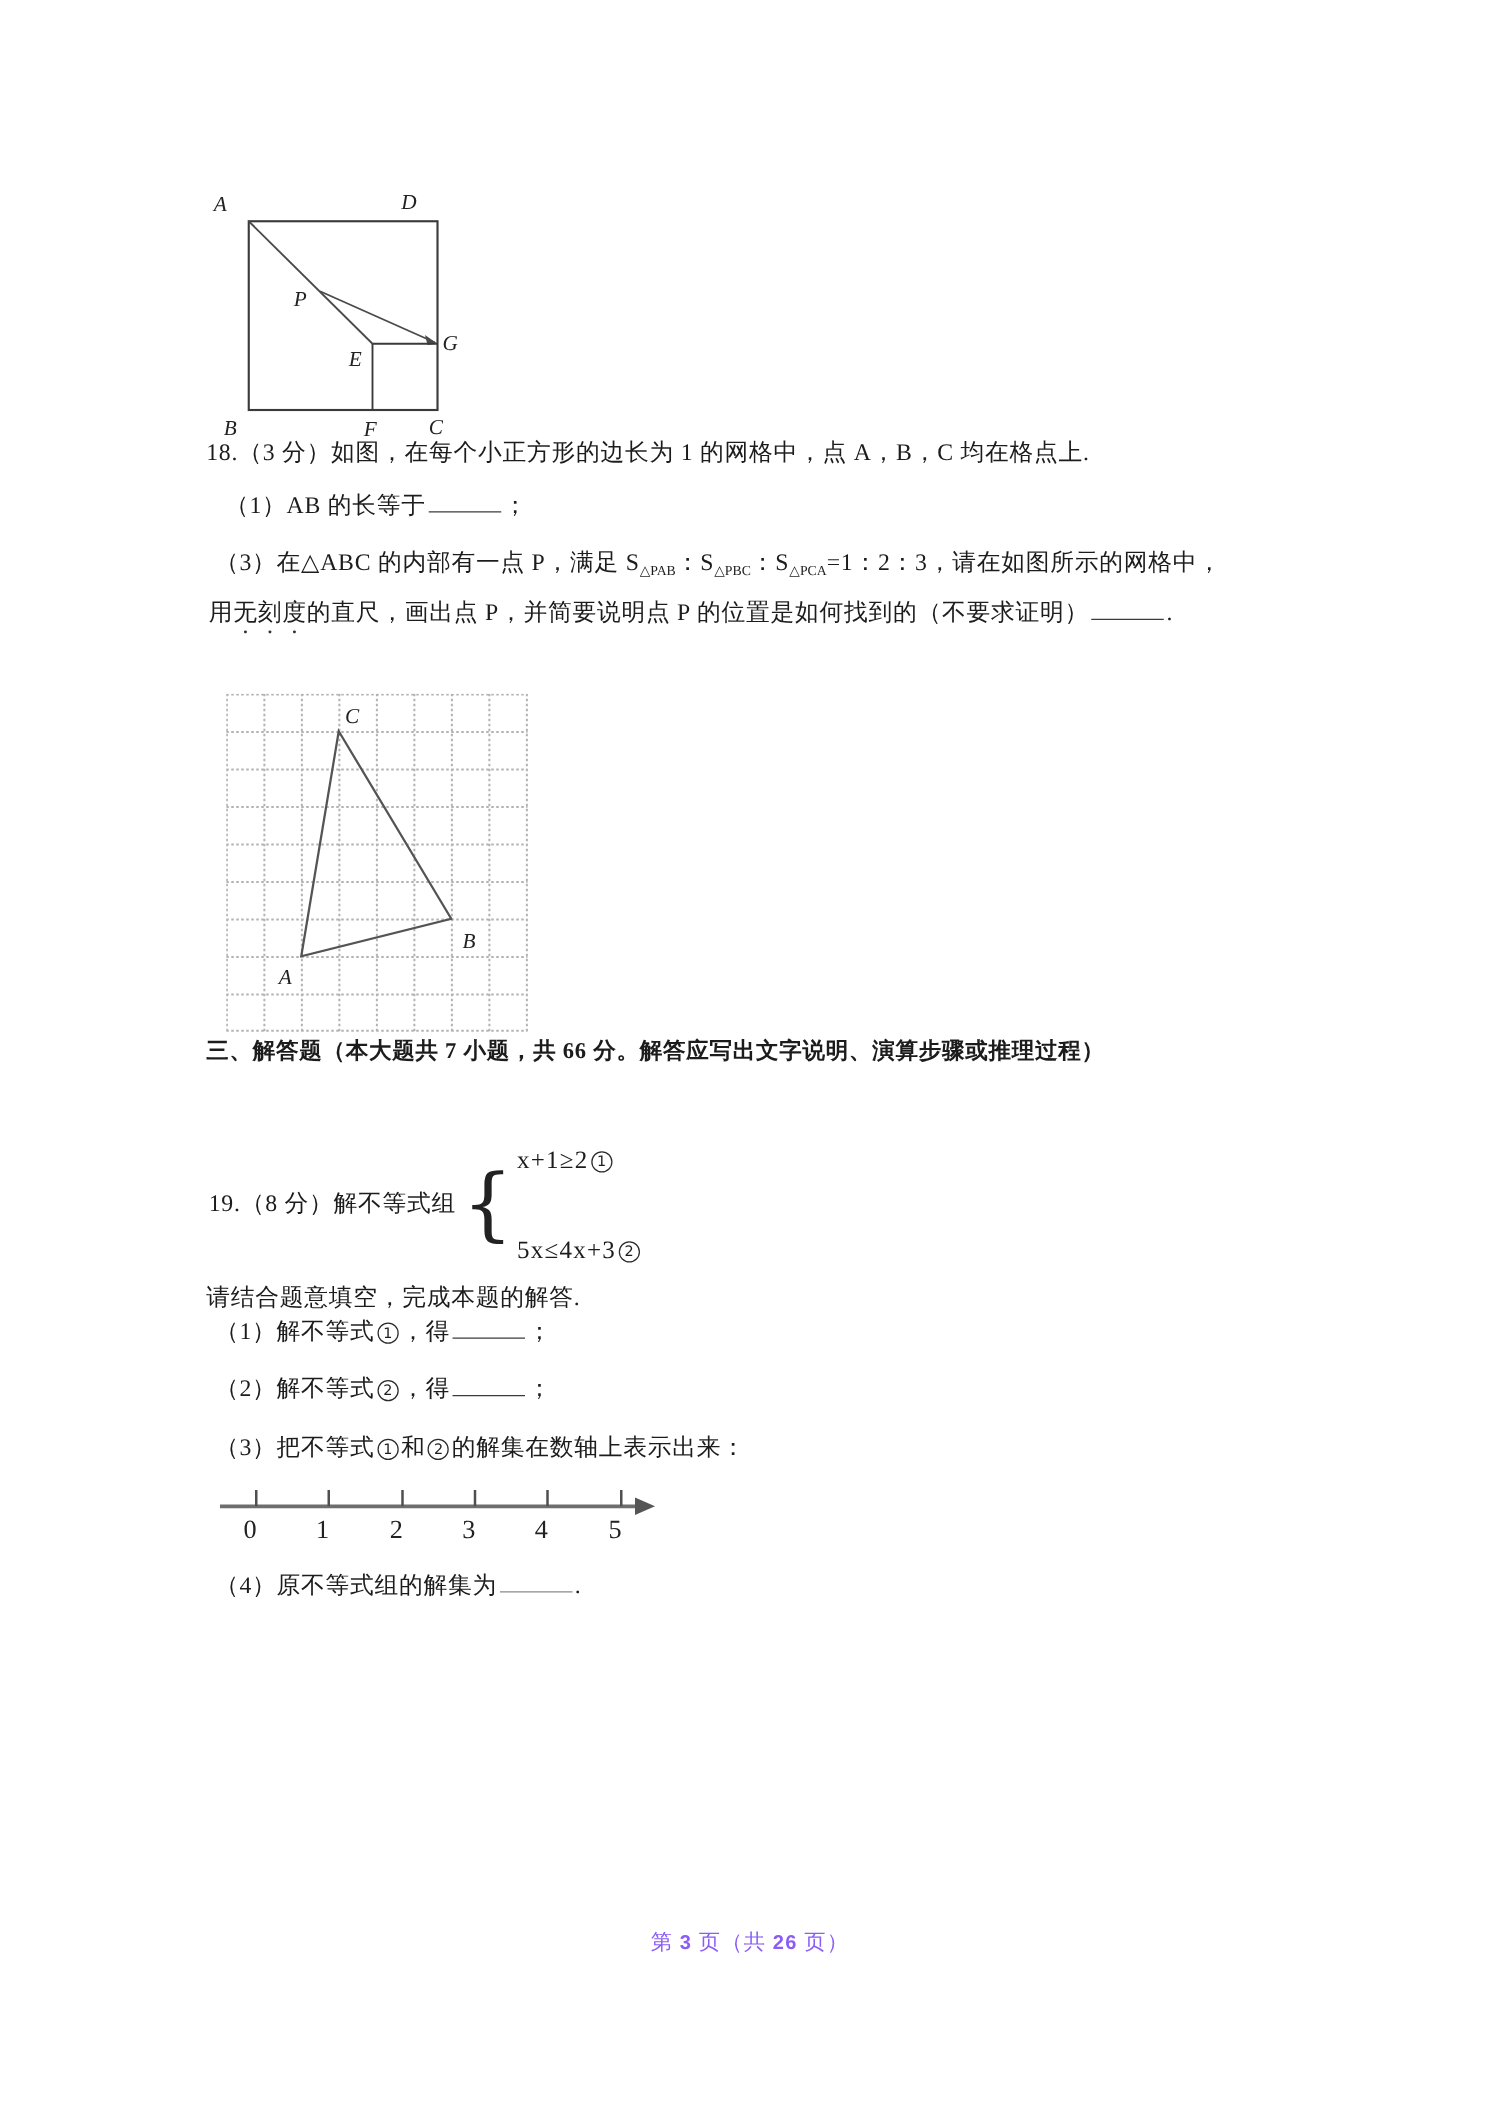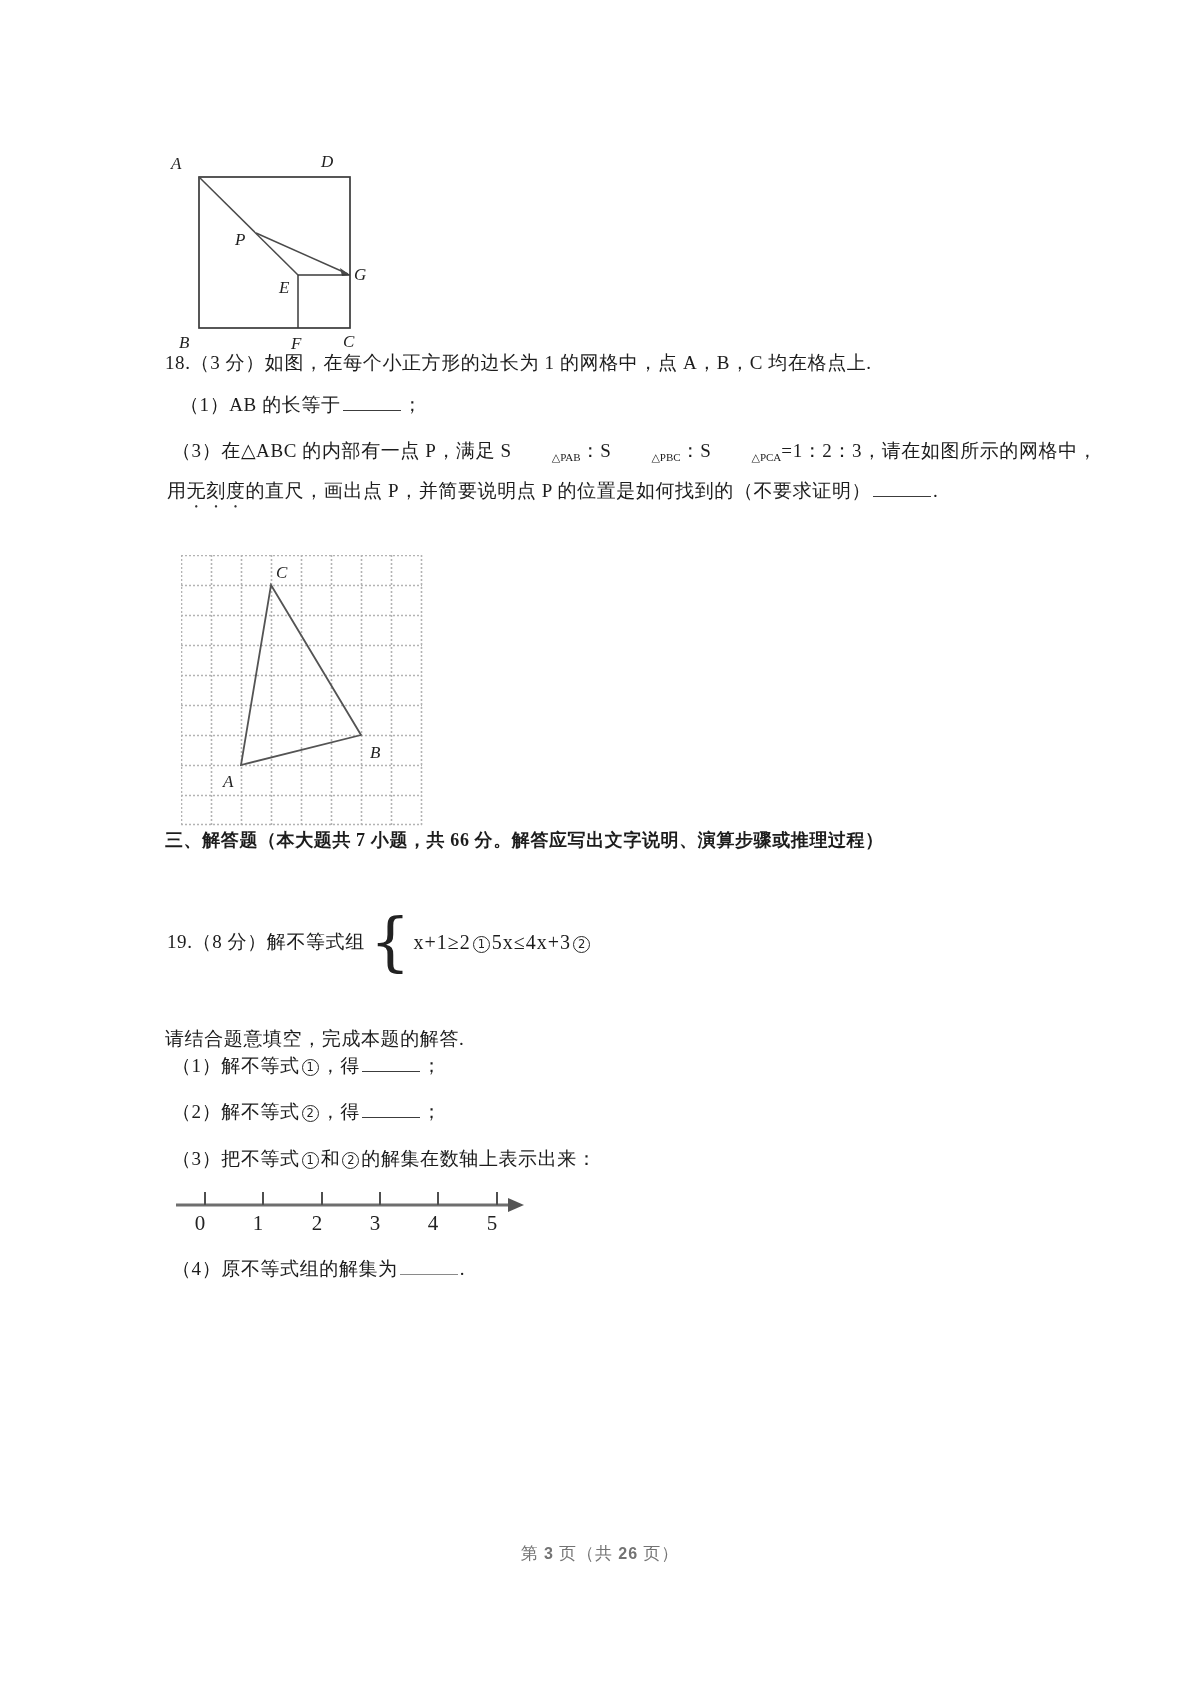--- a/index.html
+++ b/index.html
@@ -3,45 +3,45 @@
 <meta charset="utf-8">
 <style>
   html,body { margin:0; padding:0; }
   body {
     width:1200px; height:1698px; background:#ffffff; position:relative;
     font-family:"Liberation Serif","DejaVu Serif","DejaVu Sans",serif;
     color:#1c1c1c; overflow:hidden;
   }
   .abs { position:absolute; }
   .txt { font-size:19px; white-space:nowrap; letter-spacing:0.6px; line-height:1.2; }
-  .txt sub { font-size:11px; letter-spacing:0; vertical-align:-4px;margin-left:40px; }
+  .txt sub { font-size:11px; letter-spacing:0; vertical-align:-4px; }
   .hdr { font-weight:bold; font-size:18px; }
   .blank {
     display:inline-block; width:58px; height:15px;
     border-bottom:1.6px solid #3c3c3c; margin:0 2px; vertical-align:baseline;
   }
   .emph {
     -webkit-text-emphasis:filled dot #333; -webkit-text-emphasis-position:under left;
     text-emphasis:filled dot #333; text-emphasis-position:under left;
   }
   .circ {
     display:inline-block; width:15px; height:15px; line-height:14px; text-align:center;
     border:1.2px solid #2a2a2a; border-radius:50%; font-size:11.5px; letter-spacing:0;
     vertical-align:1px; margin:0 2px; font-family:"DejaVu Sans",sans-serif;
   }
   .q19row { display:flex; align-items:center;justify-content:space-between; }
   .brace {
     font-size:64px; font-weight:400; line-height:0.95;
     font-family:"DejaVu Serif",serif; margin:0 3px 0 5px; color:#222;
   }
-  .syscol { display:flex; flex-direction:row; }
+  .syscol { display:flex; flex-direction:column;gap:40px; }
   .sysrow { font-size:20px; line-height:1.6; letter-spacing:1px; white-space:nowrap; }
   .footer {
     position:absolute; top:1542px; left:0; width:100%; text-align:center;
-    font-size:17px; letter-spacing:1px; color:#737373;
+    font-size:17px; letter-spacing:1px; color:#8b5cf6;
   }
   .footer b { font-family:"Liberation Sans","DejaVu Sans",sans-serif; font-size:16px; }
   svg text.flbl { font-style:italic; font-size:17px; fill:#222; font-family:"Liberation Serif","DejaVu Serif",serif; }
   svg text.ntick { font-size:21px; fill:#222; font-family:"Liberation Serif","DejaVu Serif",serif; }
 </style>
 </head>
 <body>
 
 <div class="abs" style="left:164px; top:139px;">
   <svg width="220" height="216" viewBox="0 0 220 216">

